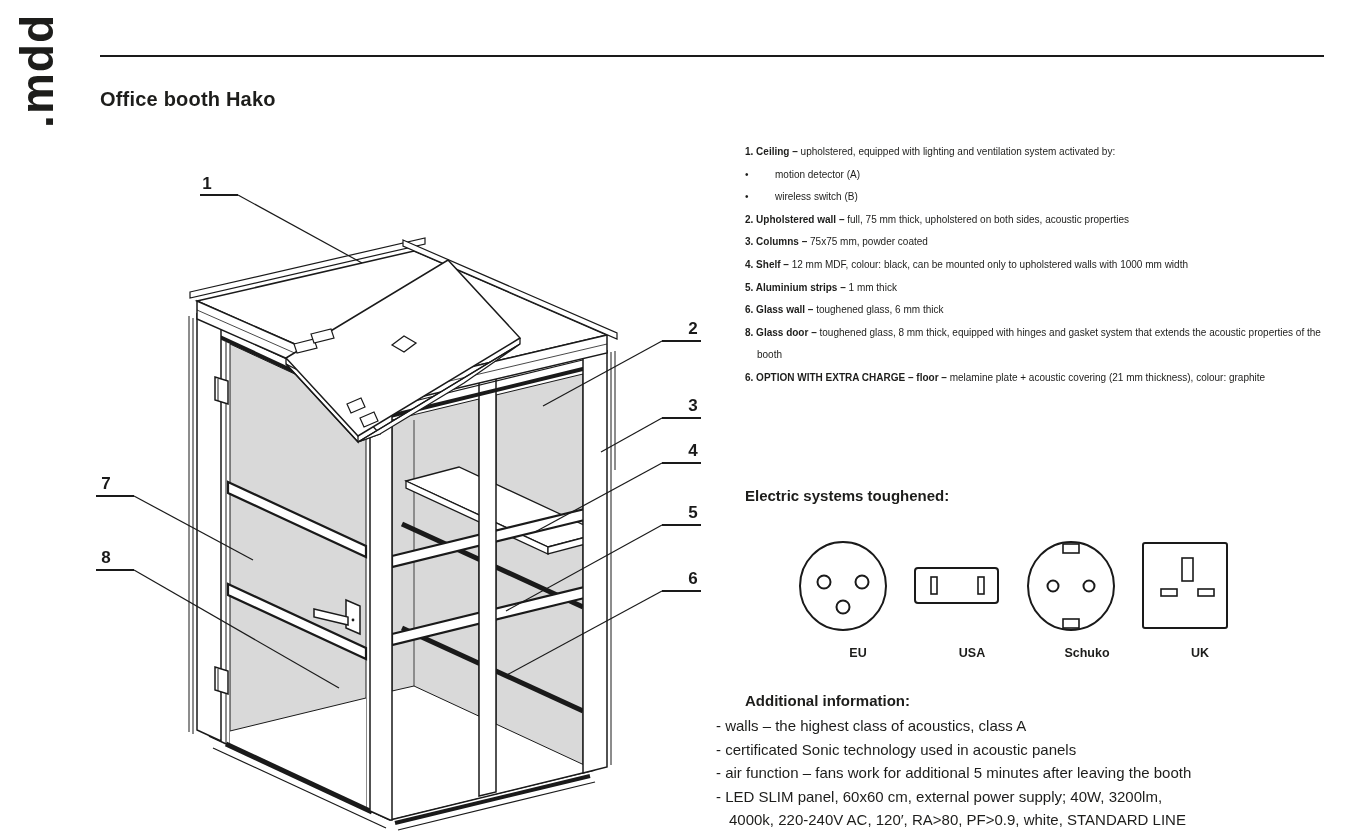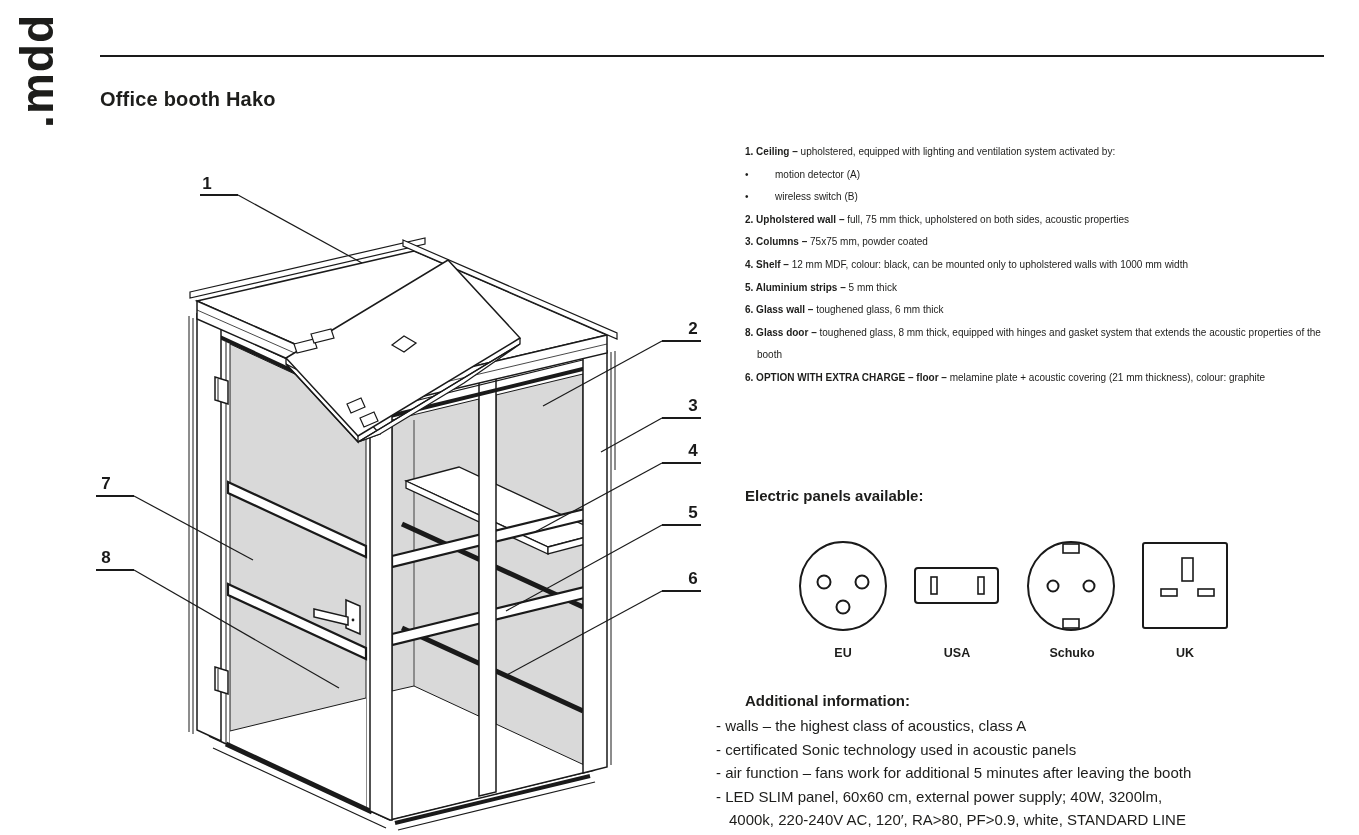--- a/index.html
+++ b/index.html
@@ -15,21 +15,21 @@
   .rightcol{position:absolute;}
   #specs{left:745px;top:109px;width:585px;font-size:10px;line-height:22.6px;margin-top:32px;}
   .spec-item{padding-left:12px;text-indent:-12px;}
   .spec-item.nohang{padding-left:0;text-indent:0;}
   .spec-item b{font-weight:700;}
   .bullet-row{display:flex;}
   .bullet-row .marker{width:30px;flex:0 0 30px;}
   #elec-header{left:745px;top:487px;font-size:15px;font-weight:700;}
   #sockets{left:790px;top:537px;}
   #socket-labels{left:790px;top:646px;width:450px;height:20px;font-size:12.5px;font-weight:700;}
-  #socket-labels span{position:absolute;transform:translateX(-50%);}
+  #socket-labels span{position:absolute;transform:translateX(-50%);margin-left:15px;}
   #add-header{left:745px;top:692px;font-size:15px;font-weight:700;text-align:center;}
   #add-list{left:716px;top:714px;width:600px;font-size:15px;line-height:23.5px;}
   #add-list .cont{padding-left:13px;}
   svg .ln{stroke:#1a1a1a;fill:none;}
   svg .fw{fill:#fff;stroke:#1a1a1a;}
   svg .glass{fill:#d9d9d9;stroke:#1a1a1a;stroke-width:1;}
   svg .callout-num{font-family:"Liberation Sans",sans-serif;font-size:17px;font-weight:700;fill:#1a1a1a;}
 </style>
 </head>
 <body>
@@ -199,27 +199,27 @@
         <span class="marker">•</span>
         <span>motion detector (A)</span>
       </div>
     <div class="bullet-row">
         <span class="marker">•</span>
         <span>wireless switch (B)</span>
       </div>
     <div class="spec-item"><b>2. Upholstered wall –</b><span> full, 75 mm thick, upholstered on both sides, acoustic properties</span></div>
     <div class="spec-item"><b>3. Columns –</b><span> 75x75 mm, powder coated</span></div>
     <div class="spec-item"><b>4. Shelf –</b><span> 12 mm MDF, colour: black, can be mounted only to upholstered walls with 1000 mm width</span></div>
-    <div class="spec-item"><b>5. Aluminium strips –</b><span> 5 mm thick</span></div>
+    <div class="spec-item"><b>5. Aluminium strips –</b><span> 1 mm thick</span></div>
     <div class="spec-item"><b>6. Glass wall –</b><span> toughened glass, 6 mm thick</span></div>
     <div class="spec-item"><b>8. Glass door –</b><span> toughened glass, 8 mm thick, equipped with hinges and gasket system that extends the acoustic properties of the booth</span></div>
     <div class="spec-item nohang"><b>6. OPTION WITH EXTRA CHARGE – floor –</b><span> melamine plate + acoustic covering (21 mm thickness), colour: graphite</span></div>
   </div>
 
-  <div id="elec-header" class="rightcol">Electric panels available:</div>
+  <div id="elec-header" class="rightcol">Electric systems toughened:</div>
 
   <svg id="sockets" class="rightcol" width="450" height="100" viewBox="0 0 450 100">
     <g>
       <ellipse cx="53" cy="49" rx="43" ry="44" fill="#fff" stroke="#1a1a1a" stroke-width="2"></ellipse>
       <circle cx="34" cy="45" r="6.5" fill="#fff" stroke="#1a1a1a" stroke-width="2"></circle>
       <circle cx="72" cy="45" r="6.5" fill="#fff" stroke="#1a1a1a" stroke-width="2"></circle>
       <circle cx="53" cy="70" r="6.5" fill="#fff" stroke="#1a1a1a" stroke-width="2"></circle>
     </g>
     <g>
       <rect x="125" y="31" width="83" height="35" rx="3" fill="#fff" stroke="#1a1a1a" stroke-width="2"></rect>

